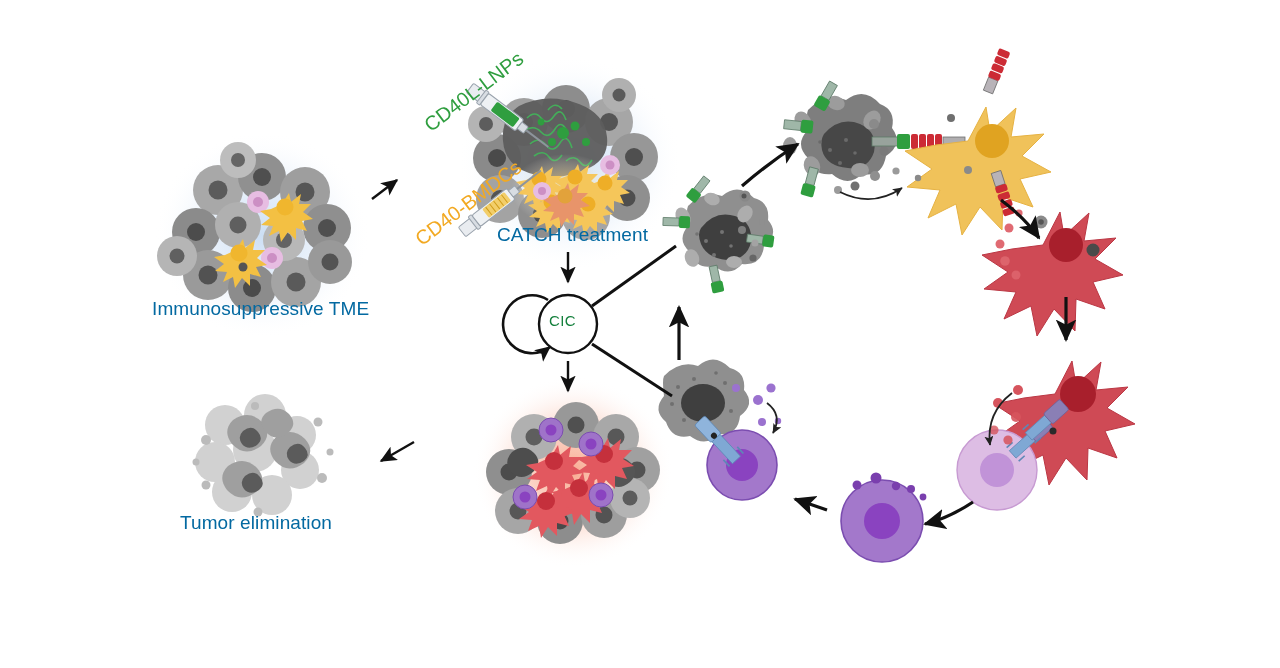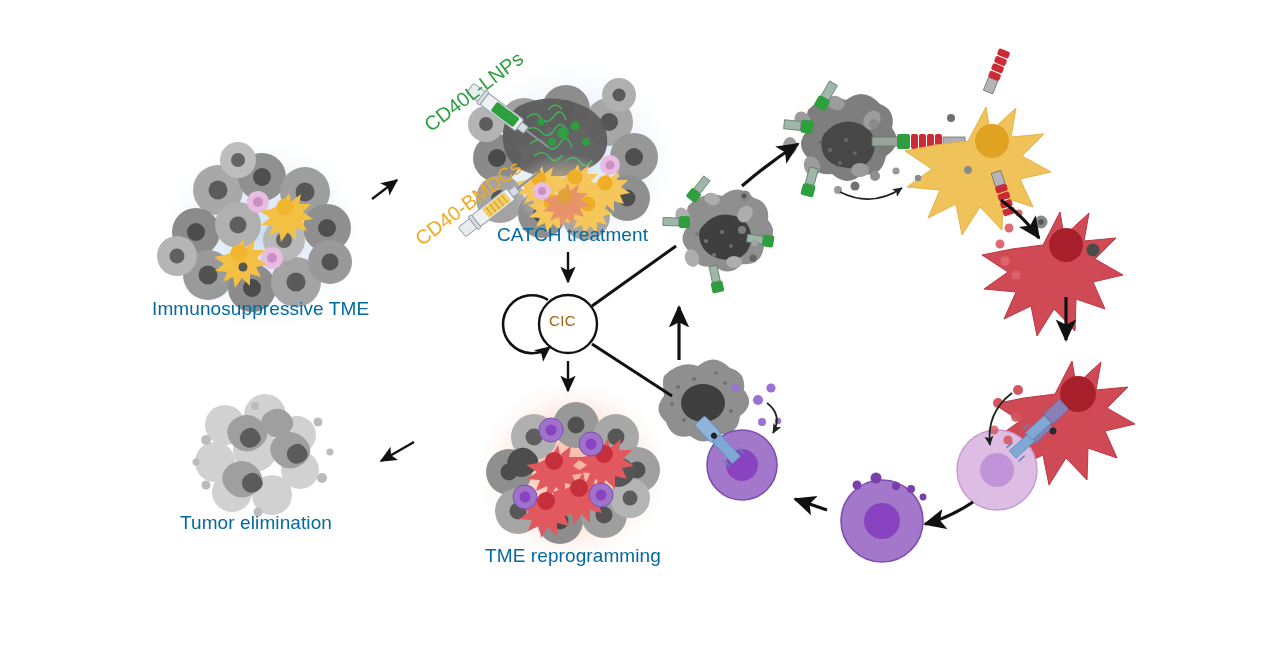--- a/index.html
+++ b/index.html
@@ -28,21 +28,21 @@
     font-family:"Liberation Sans", sans-serif;
     font-size:20px;
     font-weight:400;
     white-space:nowrap;
     transform-origin:0 0;
   }
   #lbl-lnp{left:420px;top:118px;color:#2f9e3f;transform:rotate(-37deg);}
   #lbl-bmdc{left:411px;top:232px;color:#f2a922;transform:rotate(-37deg);}
   #cic-text{
     position:absolute;left:549px;top:312px;
-    font-size:15px;color:#a16207;letter-spacing:.4px;
+    font-size:15px;color:#15803d;letter-spacing:.4px;
     font-family:"Liberation Sans", sans-serif;
   }
 </style>
 </head>
 <body>
 
 <div id="figure">
 
   <svg class="layer" viewBox="0 0 1280 668">
     <defs>
@@ -577,20 +577,19 @@
       <path d="M1001 200 q24 18 38 38" stroke-width="3.2" marker-end="url(#ah)"></path>
       <path d="M1066 297 L1066 340" stroke-width="3.2" marker-end="url(#ah)"></path>
       <path d="M973 502 q-24 16 -48 22" stroke-width="3.2" marker-end="url(#ah)"></path>
       <path d="M827 510 L795 499" stroke-width="3.2" marker-end="url(#ah)"></path>
       <path d="M679 360 L679 307" stroke-width="3.2" marker-end="url(#ah)"></path>
     </g>
   </svg>
 
   <div class="cap" id="cap-tme">Immunosuppressive TME</div>
   <div class="cap" id="cap-catch">CATCH treatment</div>
-  <div class="cap" id="cap-reprog">TME reprogramming</div>
   <div class="cap" id="cap-elim">Tumor elimination</div>
 
   <div class="inj-label" id="lbl-lnp">CD40L-LNPs</div>
   <div class="inj-label" id="lbl-bmdc">CD40-BMDCs</div>
 
   <div id="cic-text">CIC</div>
 </div>
 
 </body></html>

